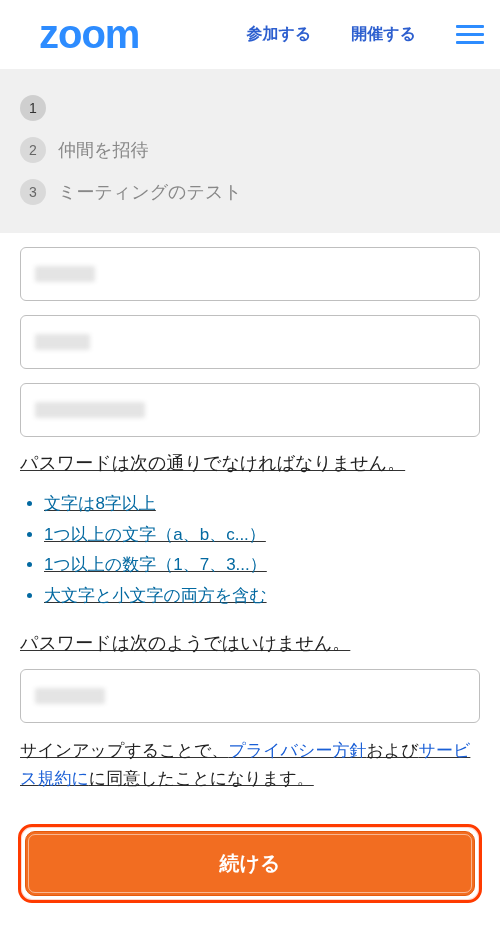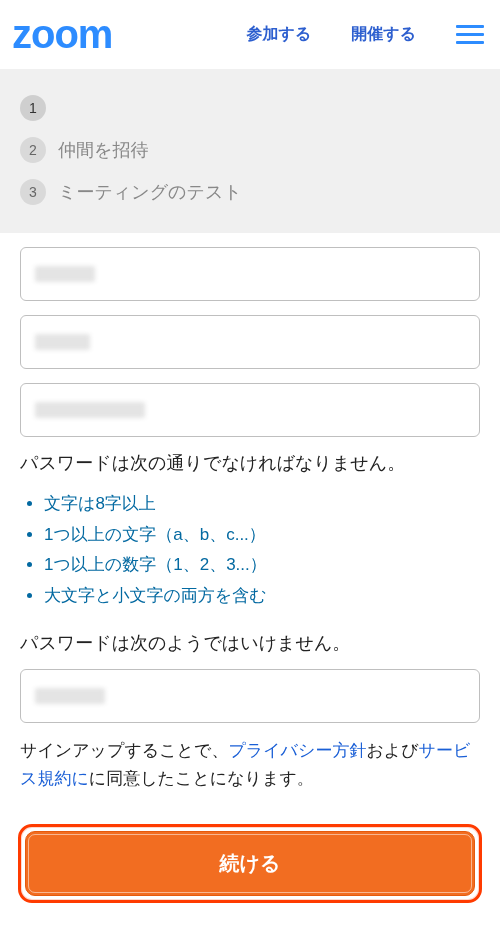--- a/index.html
+++ b/index.html
@@ -8,20 +8,21 @@
     width: 500px;
     background: #fff;
     color: #333;
   }
   .header {
     display: flex;
     align-items: center;
     justify-content: space-between;
     padding: 12px 16px 12px 12px;
     background: #fff;
+    margin-left: 27px;
   }
   .logo {
     color: #2d8cff;
     font-weight: 800;
     font-size: 40px;
     letter-spacing: -1px;
     font-family: Arial, sans-serif;
   }
   .header-links {
     display: flex;
@@ -79,20 +80,21 @@
   .step-label {
     font-size: 18px;
     color: #888;
   }
   .step.active .step-label {
     color: #333;
     font-weight: 500;
   }
   .form-area {
     padding: 14px 20px 18px 20px;
+    text-decoration: underline;
   }
   .input-box {
     width: 100%;
     border: 1px solid #bfbfbf;
     border-radius: 6px;
     padding: 14px 14px;
     margin-bottom: 14px;
     background: #fff;
     display: flex;
     align-items: center;
@@ -193,21 +195,21 @@
     <span class="blur med"></span>
   </div>
   <div class="input-box">
     <span class="blur long"></span>
   </div>
 
   <div class="section-title">パスワードは次の通りでなければなりません。</div>
   <ul class="rules">
     <li>文字は8字以上</li>
     <li>1つ以上の文字（a、b、c...）</li>
-    <li>1つ以上の数字（1、2、3...）</li>
+    <li>1つ以上の数字（1、7、3...）</li>
     <li>大文字と小文字の両方を含む</li>
   </ul>
 
   <div class="section-title">パスワードは次のようではいけません。</div>
 
   <div class="input-box">
     <span class="blur m2"></span>
   </div>
 
   <div class="agree">

